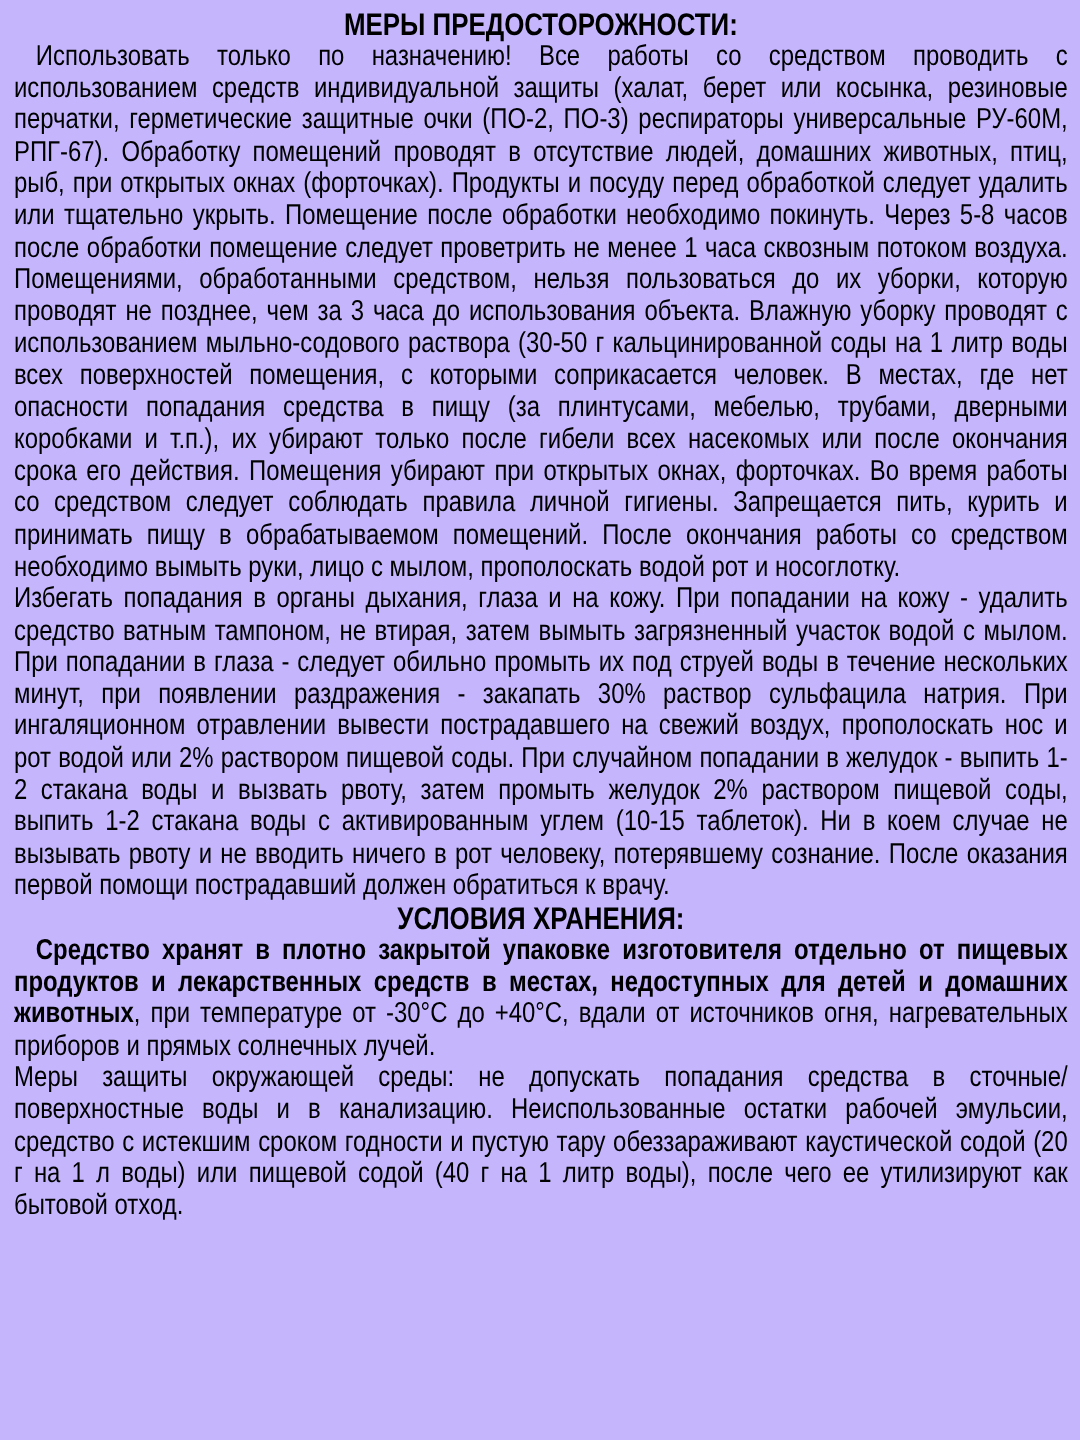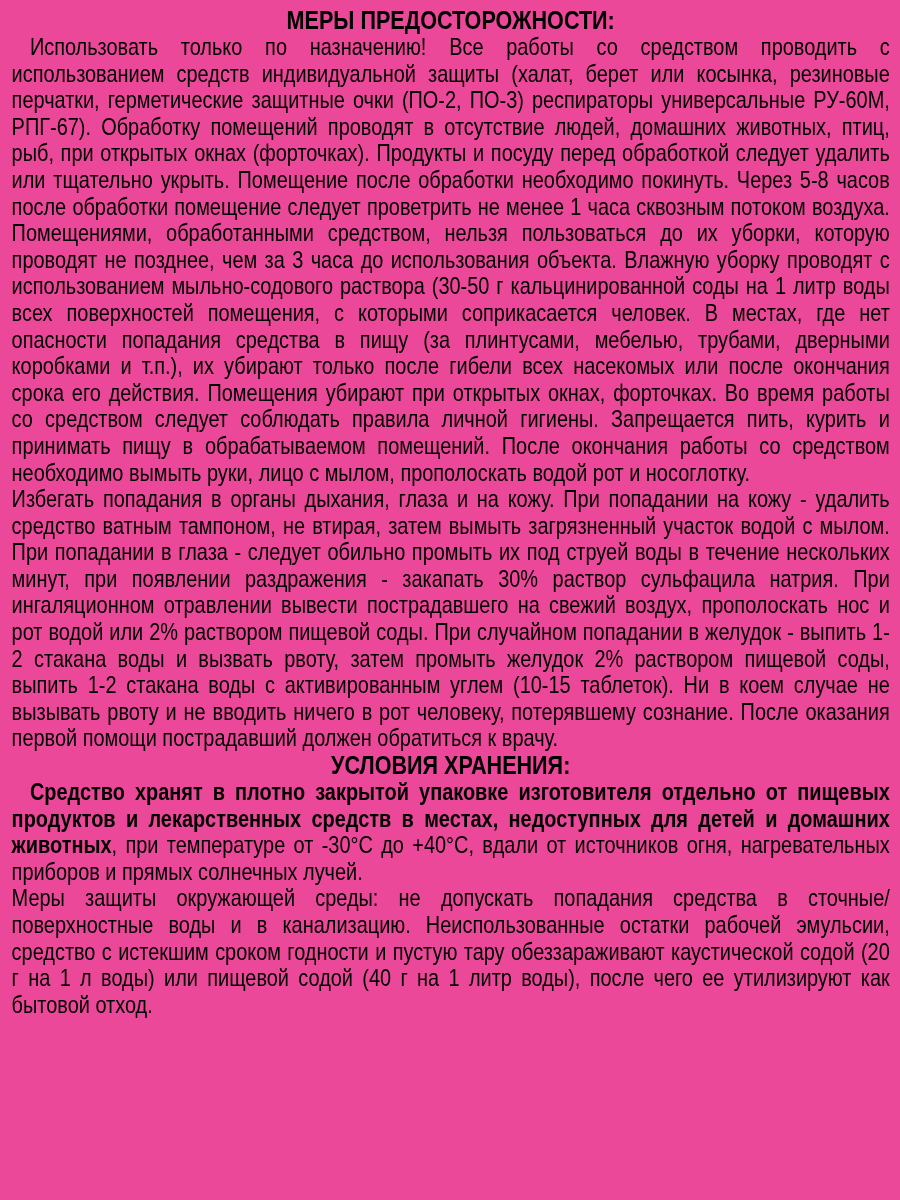--- a/index.html
+++ b/index.html
@@ -4,21 +4,21 @@
 <style>
   html, body {
     margin: 0;
     padding: 0;
     background: #ffffff;
   }
   .page {
     position: relative;
     width: 900px;
     height: 1200px;
-    background: #ec4899;
+    background: #c4b5fd;
     overflow: hidden;
   }
   
   .content {
     box-sizing: border-box;
     width: 1084px;
     padding: 7px 12px 0 14px;
     transform: scaleX(0.83);
     transform-origin: top left;
     font-family: "Liberation Sans", "DejaVu Sans", sans-serif;

